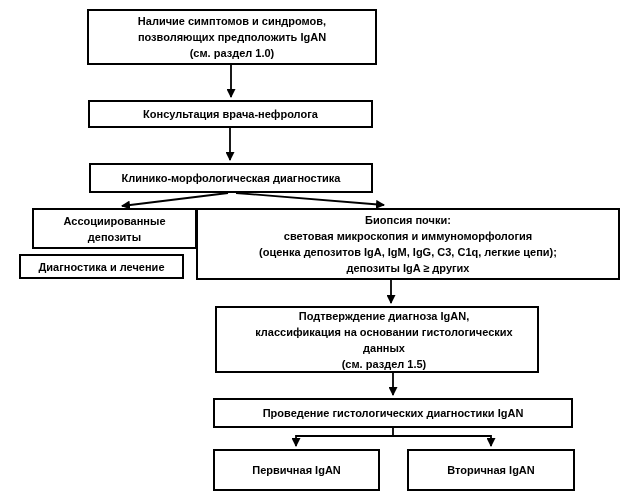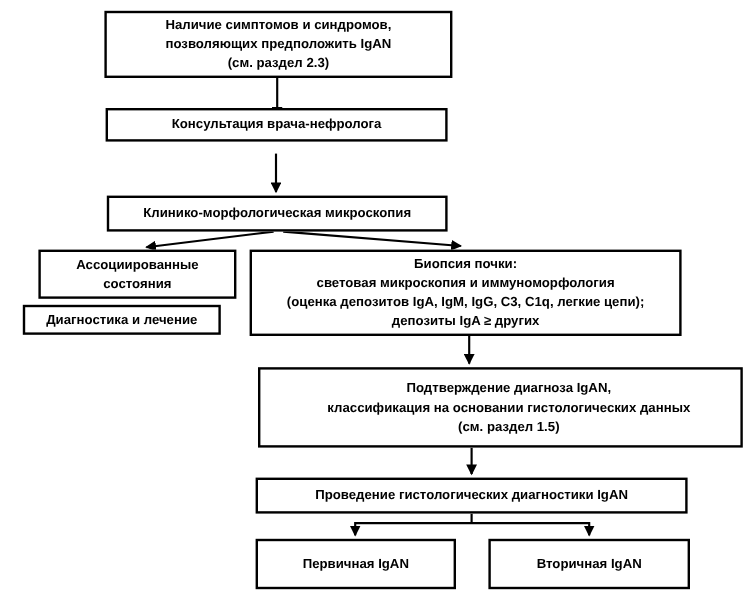--- a/index.html
+++ b/index.html
@@ -21,26 +21,26 @@
     font-size:11px;
     line-height:16px;
     text-align:center;
     display:flex;
     align-items:center;
     justify-content:center;
     white-space:pre-line;
     padding:1px 2px;
   }
   #n-symptoms    {left:87px;  top:9px;   width:290px; height:56px; border-width:2px;}
-  #n-consult     {left:88px;  top:90px; width:285px; height:28px;}
+  #n-consult     {left:88px;  top:100px; width:285px; height:28px;}
   #n-clinical    {left:89px;  top:163px; width:284px; height:30px;}
   #n-associated  {left:32px;  top:208px; width:165px; height:41px;}
   #n-diag-treat  {left:19px;  top:254px; width:165px; height:25px;}
-  #n-biopsy      {left:208px; top:208px; width:360px; height:72px;}
-  #n-confirm     {left:215px; top:306px; width:404px; height:67px;padding-left:16px;}
+  #n-biopsy      {left:196px; top:208px; width:424px; height:72px;}
+  #n-confirm     {left:215px; top:306px; width:324px; height:67px;padding-left:16px;}
   #n-differential{left:213px; top:398px; width:360px; height:30px;}
   #n-primary     {left:213px; top:449px; width:167px; height:42px;}
   #n-secondary   {left:407px; top:449px; width:168px; height:42px;}
 </style>
 </head>
 <body>
 
 <div id="canvas">
 
   <svg id="connectors" viewBox="0 0 624 499" xmlns="http://www.w3.org/2000/svg">
@@ -58,25 +58,25 @@
       <line x1="393" y1="373" x2="393" y2="395" marker-end="url(#arw)"></line>
       <polyline points="393,428 393,436"></polyline>
       <line x1="296" y1="436" x2="491" y2="436"></line>
       <line x1="296" y1="435" x2="296" y2="446" marker-end="url(#arw)"></line>
       <line x1="491" y1="435" x2="491" y2="446" marker-end="url(#arw)"></line>
     </g>
   </svg>
 
   <div class="node" id="n-symptoms">Наличие симптомов и синдромов,
 позволяющих предположить IgAN
-(см. раздел 2.3)</div>
+(см. раздел 1.0)</div>
   <div class="node" id="n-consult">Консультация врача-нефролога</div>
-  <div class="node" id="n-clinical">Клинико-морфологическая микроскопия</div>
+  <div class="node" id="n-clinical">Клинико-морфологическая диагностика</div>
   <div class="node" id="n-associated">Ассоциированные
-состояния</div>
+депозиты</div>
   <div class="node" id="n-diag-treat">Диагностика и лечение</div>
   <div class="node" id="n-biopsy">Биопсия почки:
 световая микроскопия и иммуноморфология
 (оценка депозитов IgA, IgM, IgG, C3, C1q, легкие цепи);
 депозиты IgA ≥ других</div>
   <div class="node" id="n-confirm">Подтверждение диагноза IgAN,
 классификация на основании гистологических данных
 (см. раздел 1.5)</div>
   <div class="node" id="n-differential">Проведение гистологических диагностики IgAN</div>
   <div class="node" id="n-secondary">Вторичная IgAN</div>

